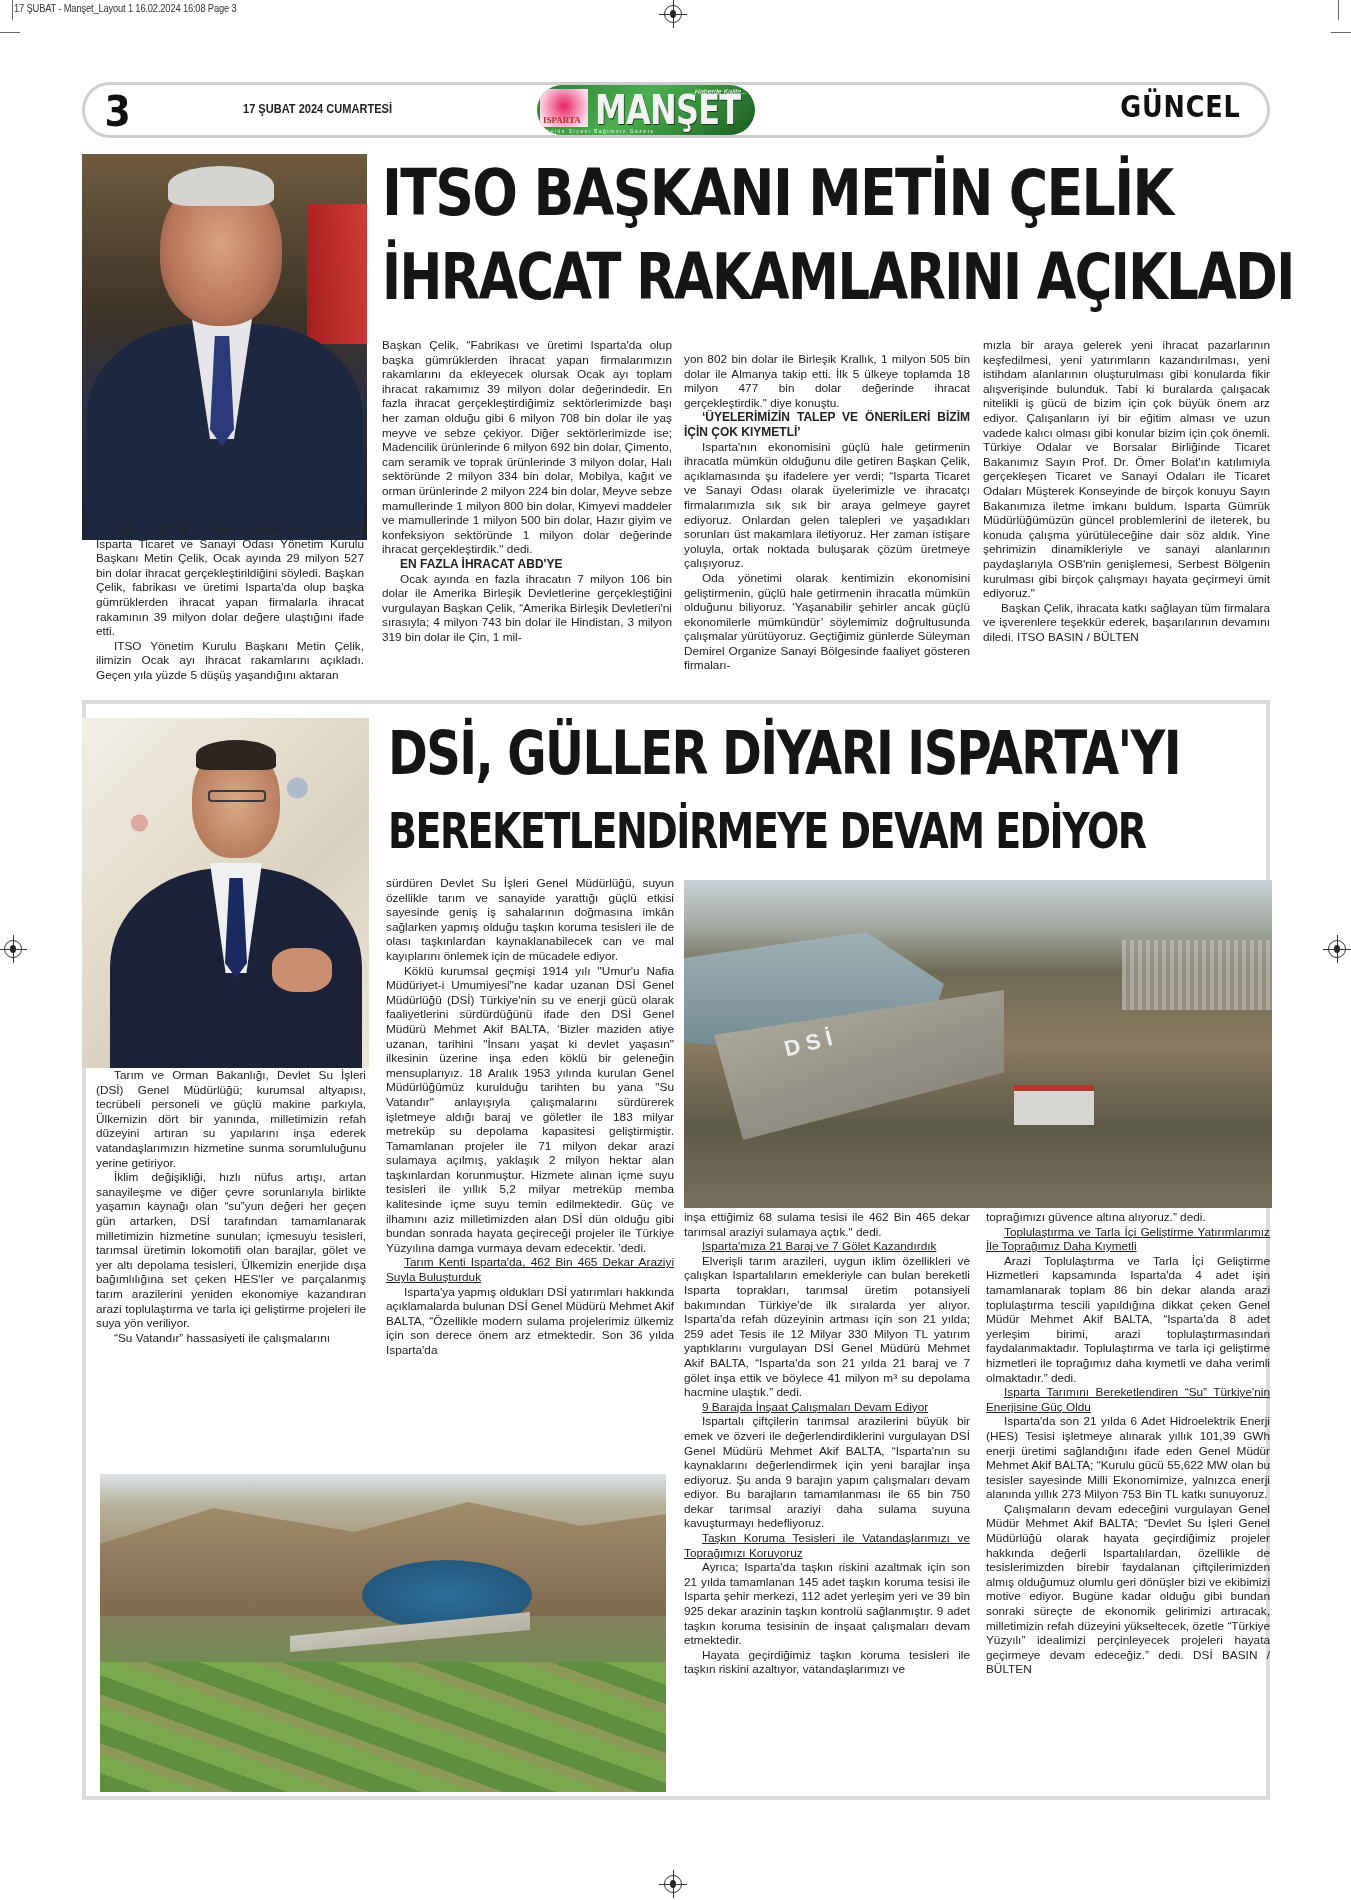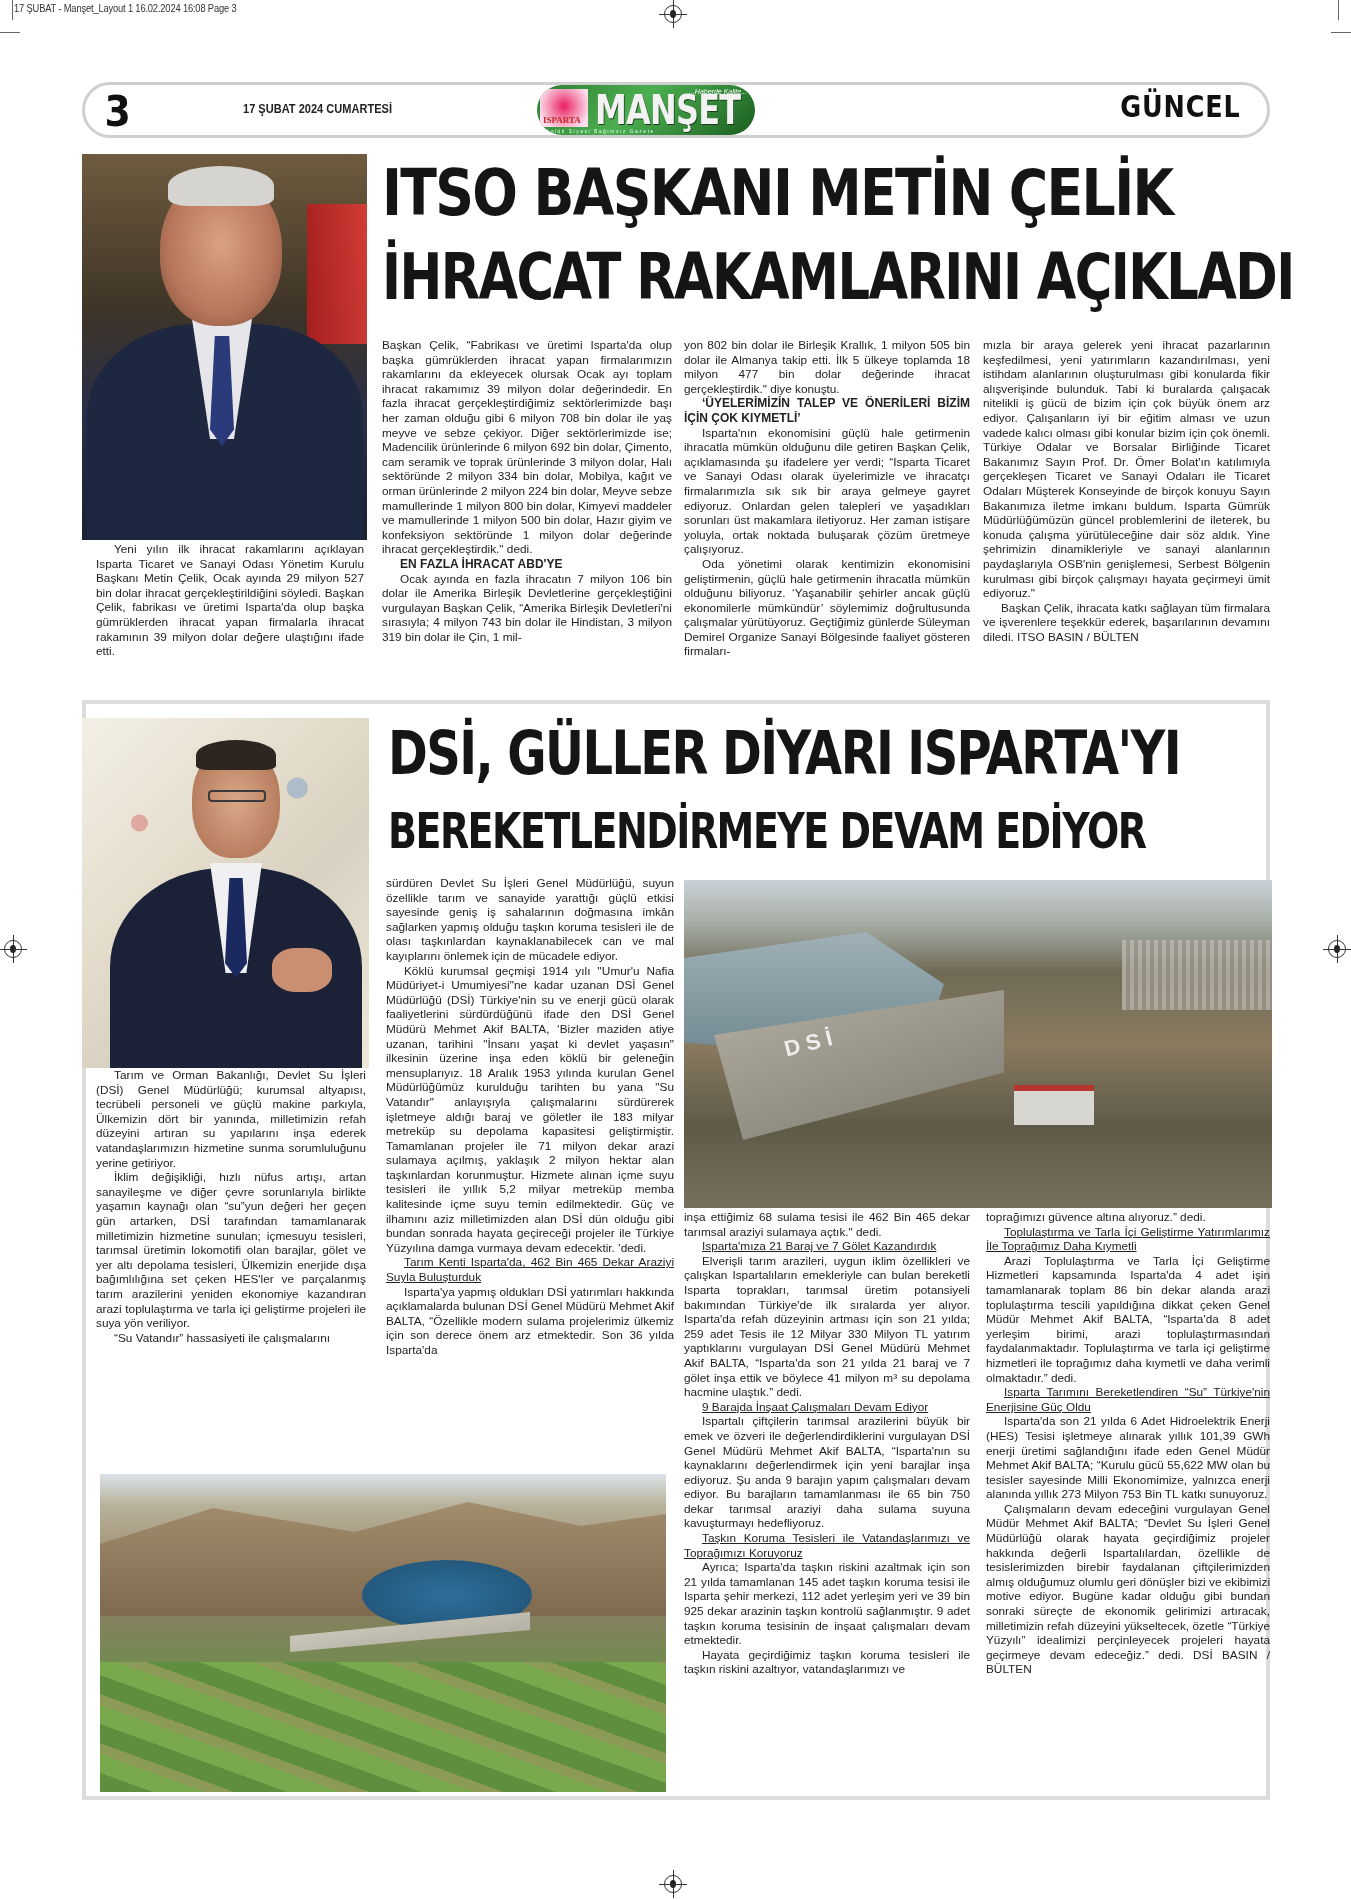--- a/index.html
+++ b/index.html
@@ -66,23 +66,23 @@
   .h2a { left: 388px; top: 718px; font-size: 60px; transform: scaleX(0.80); }
   .h2b { left: 388px; top: 802px; font-size: 50px; transform: scaleX(0.76); }
 
   
   .col { position: absolute; font-size: 11.8px; line-height: 14.6px; color: #222; text-align: justify; hyphens: manual; }
   .col p { text-indent: 18px; }
   .col p.noind { text-indent: 0; }
   .col p.sub { font-weight: bold; text-indent: 18px; font-size: 12px; }
   .col p.sub2 { text-indent: 18px; text-decoration: underline; }
 
-  .a1c0 { left: 96px; top: 542px; width: 268px; }
+  .a1c0 { left: 96px; top: 522px; width: 268px; }
   .a1c1 { left: 382px; top: 338px; width: 290px; }
-  .a1c2 { left: 684px; top: 338px; width: 286px; }
+  .a1c2 { left: 684px; top: 352px; width: 286px; }
   .a1c3 { left: 983px; top: 338px; width: 287px; }
 
   .a2c0 { left: 96px; top: 1068px; width: 270px; }
   .a2c1 { left: 386px; top: 876px; width: 288px; }
   .a2c2 { left: 684px; top: 1210px; width: 286px; }
   .a2c3 { left: 980px; top: 1210px; width: 284px; margin-left: 6px; }
 
   .article2-frame { position: absolute; left: 82px; top: 700px; width: 1188px; height: 1100px; border: 4px solid #dcdcdc; border-top: 4px solid #dcdcdc; }
 </style>
 </head>
@@ -126,20 +126,21 @@
   <div class="tie"></div>
   <div class="face"></div>
   <div class="hair"></div>
 </div>
 
 <div class="headline h1a">ITSO BAŞKANI METİN ÇELİK</div>
 <div class="headline h1b">İHRACAT RAKAMLARINI AÇIKLADI</div>
 
 <div class="col a1c0">
   <p>Yeni yılın ilk ihracat rakamlarını açıklayan Isparta Ticaret ve Sanayi Odası Yönetim Kurulu Başkanı Metin Çelik, Ocak ayında 29 milyon 527 bin dolar ihracat gerçekleştirildiğini söyledi. Başkan Çelik, fabrikası ve üretimi Isparta'da olup başka gümrüklerden ihracat yapan firmalarla ihracat rakamının 39 milyon dolar değere ulaştığını ifade etti.</p>
+  <p>ITSO Yönetim Kurulu Başkanı Metin Çelik, ilimizin Ocak ayı ihracat rakamlarını açıkladı. Geçen yıla yüzde 5 düşüş yaşandığını aktaran</p>
 </div>
 <div class="col a1c1">
   <p class="noind">Başkan Çelik, “Fabrikası ve üretimi Isparta'da olup başka gümrüklerden ihracat yapan firmalarımızın rakamlarını da ekleyecek olursak Ocak ayı toplam ihracat rakamımız 39 milyon dolar değerindedir. En fazla ihracat gerçekleştirdiğimiz sektörlerimizde başı her zaman olduğu gibi 6 milyon 708 bin dolar ile yaş meyve ve sebze çekiyor. Diğer sektörlerimizde ise; Madencilik ürünlerinde 6 milyon 692 bin dolar,  Çimento, cam seramik ve toprak ürünlerinde 3 milyon dolar, Halı sektöründe 2 milyon 334 bin dolar, Mobilya, kağıt ve orman ürünlerinde 2 milyon 224 bin dolar, Meyve sebze mamullerinde 1 milyon 800 bin dolar, Kimyevi maddeler ve mamullerinde 1 milyon 500 bin dolar, Hazır giyim ve konfeksiyon sektöründe 1 milyon dolar değerinde ihracat gerçekleştirdik." dedi.</p>
   <p class="sub">EN FAZLA İHRACAT ABD'YE</p>
   <p>Ocak ayında en fazla ihracatın 7 milyon 106 bin dolar ile Amerika Birleşik Devletlerine gerçekleştiğini vurgulayan Başkan Çelik, “Amerika Birleşik Devletleri'ni sırasıyla; 4 milyon 743 bin dolar ile Hindistan, 3 milyon 319 bin dolar ile Çin, 1 mil-</p>
 </div>
 <div class="col a1c2">
   <p class="noind">yon 802 bin dolar ile Birleşik Krallık, 1 milyon 505 bin dolar ile Almanya takip etti. İlk 5 ülkeye toplamda 18 milyon 477 bin dolar değerinde ihracat gerçekleştirdik." diye konuştu.</p>
   <p class="sub">‘ÜYELERİMİZİN TALEP VE ÖNERİLERİ BİZİM İÇİN ÇOK KIYMETLİ’</p>
   <p>Isparta'nın ekonomisini güçlü hale getirmenin ihracatla mümkün olduğunu dile getiren Başkan Çelik, açıklamasında şu ifadelere yer verdi; “Isparta Ticaret ve Sanayi Odası olarak üyelerimizle ve ihracatçı firmalarımızla sık sık bir araya gelmeye gayret ediyoruz. Onlardan gelen talepleri ve yaşadıkları sorunları üst makamlara iletiyoruz. Her zaman istişare yoluyla, ortak noktada buluşarak çözüm üretmeye çalışıyoruz.</p>

